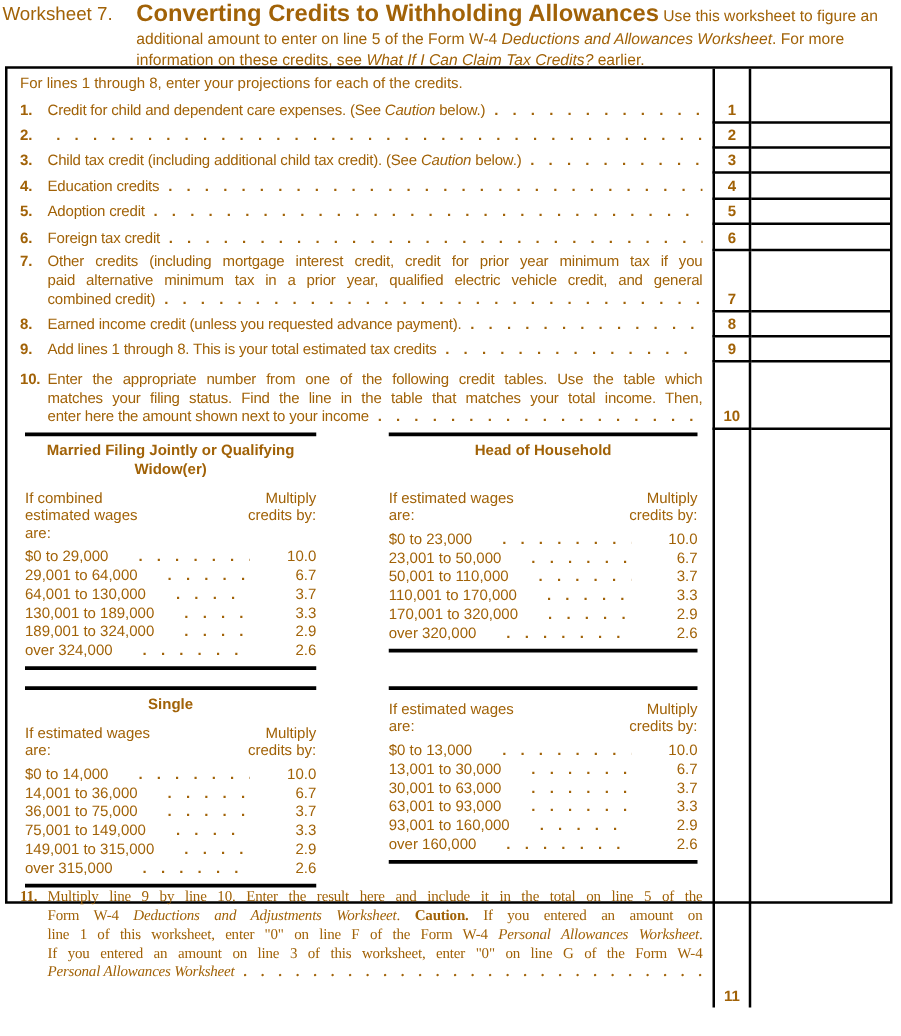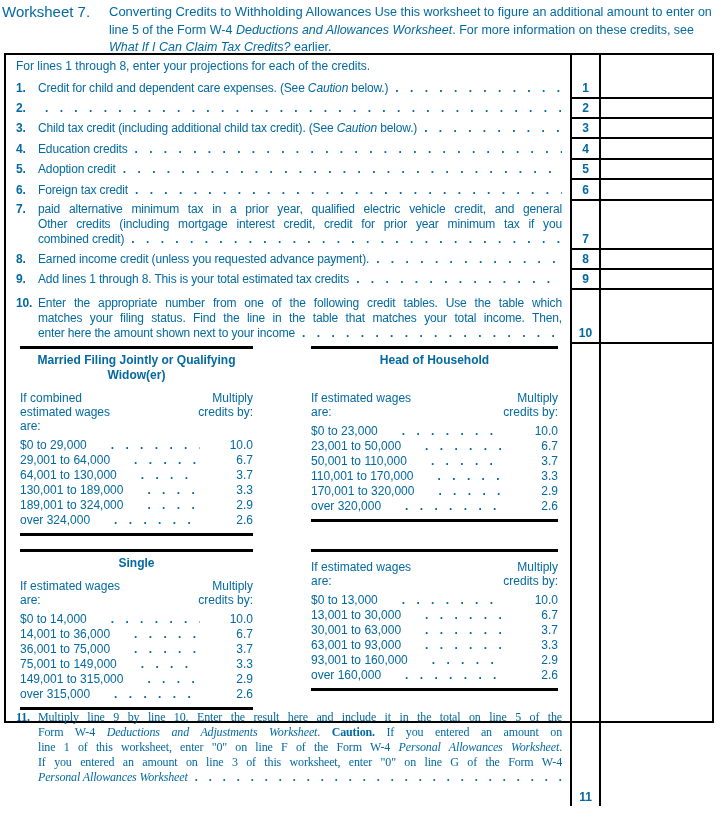--- a/index.html
+++ b/index.html
@@ -1,23 +1,23 @@
 <!DOCTYPE html>
 <html><head>
 <meta charset="utf-8">
 <style>
   html,body { margin:0; padding:0; background:#fff; }
-  .page { position:relative; width:721px; height:829px; background:#fff; color:#0369a1;
+  .page { position:relative; width:721px; height:829px; background:#fff; color:#a16207;
           font-family:"Liberation Sans", sans-serif; font-size:12px; overflow:hidden; }
 
   
   .hdr { display:flex; padding:3px 2px 0 2px; }
   .hdr-label { flex:none; width:107px; font-size:15px; line-height:18px; }
   .hdr-title { width:606px; font-size:12.5px; line-height:17.5px; }
-  .hdr-title .title-b { font-size:13px; font-weight:normal; }
+  .hdr-title .title-b { font-size:19px; font-weight:bold; }
 
   
   .box { position:absolute; left:4px; top:53px; width:710px; height:670px;
          border:2px solid #000; box-sizing:border-box; display:flex; flex-direction:column; }
   .row { display:flex; flex:none; }
   .row.bb .cnum, .row.bb .centry { border-bottom:2px solid #000; }
   .ctext { box-sizing:border-box; width:564px; flex:none; display:flex; flex-direction:column;
            justify-content:flex-end; padding:0 8px 3px 10px; overflow:hidden; }
   .ctext.first { justify-content:space-between; padding-top:4px; }
   .cnum { box-sizing:border-box; width:31px; flex:none; border-left:2px solid #000;
@@ -173,22 +173,22 @@
             <span class="no">6</span>
           </div>
     <div class="centry"></div>
   </div>
 
   <div class="row bb" style="height: 49px;">
     <div class="ctext">
   <div class="item">
     <span class="lnum">7.</span>
     <div class="lines">
+                <div class="tline just"><span class="ltext"><span>Other credits (including mortgage interest credit, credit for prior year minimum tax if you</span></span></div>
                 <div class="tline just"><span class="ltext"><span>paid alternative minimum tax in a prior year, qualified electric vehicle credit, and general</span></span></div>
-                <div class="tline just"><span class="ltext"><span>Other credits (including mortgage interest credit, credit for prior year minimum tax if you</span></span></div>
                 <div class="tline">
                   <span class="ltext"><span>combined credit)</span></span>
                   <span class="leader">. . . . . . . . . . . . . . . . . . . . . . . . . . . . . . . . . . . . . . . . . . . . . . . . . . . . . . . . . . . . . . . . . . . . . . . . . . . . . . . . . . . . . . . . . . </span>
                 </div>
               </div>
   </div>
 </div>
     <div class="cnum">
             <span class="no">7</span>
           </div>

